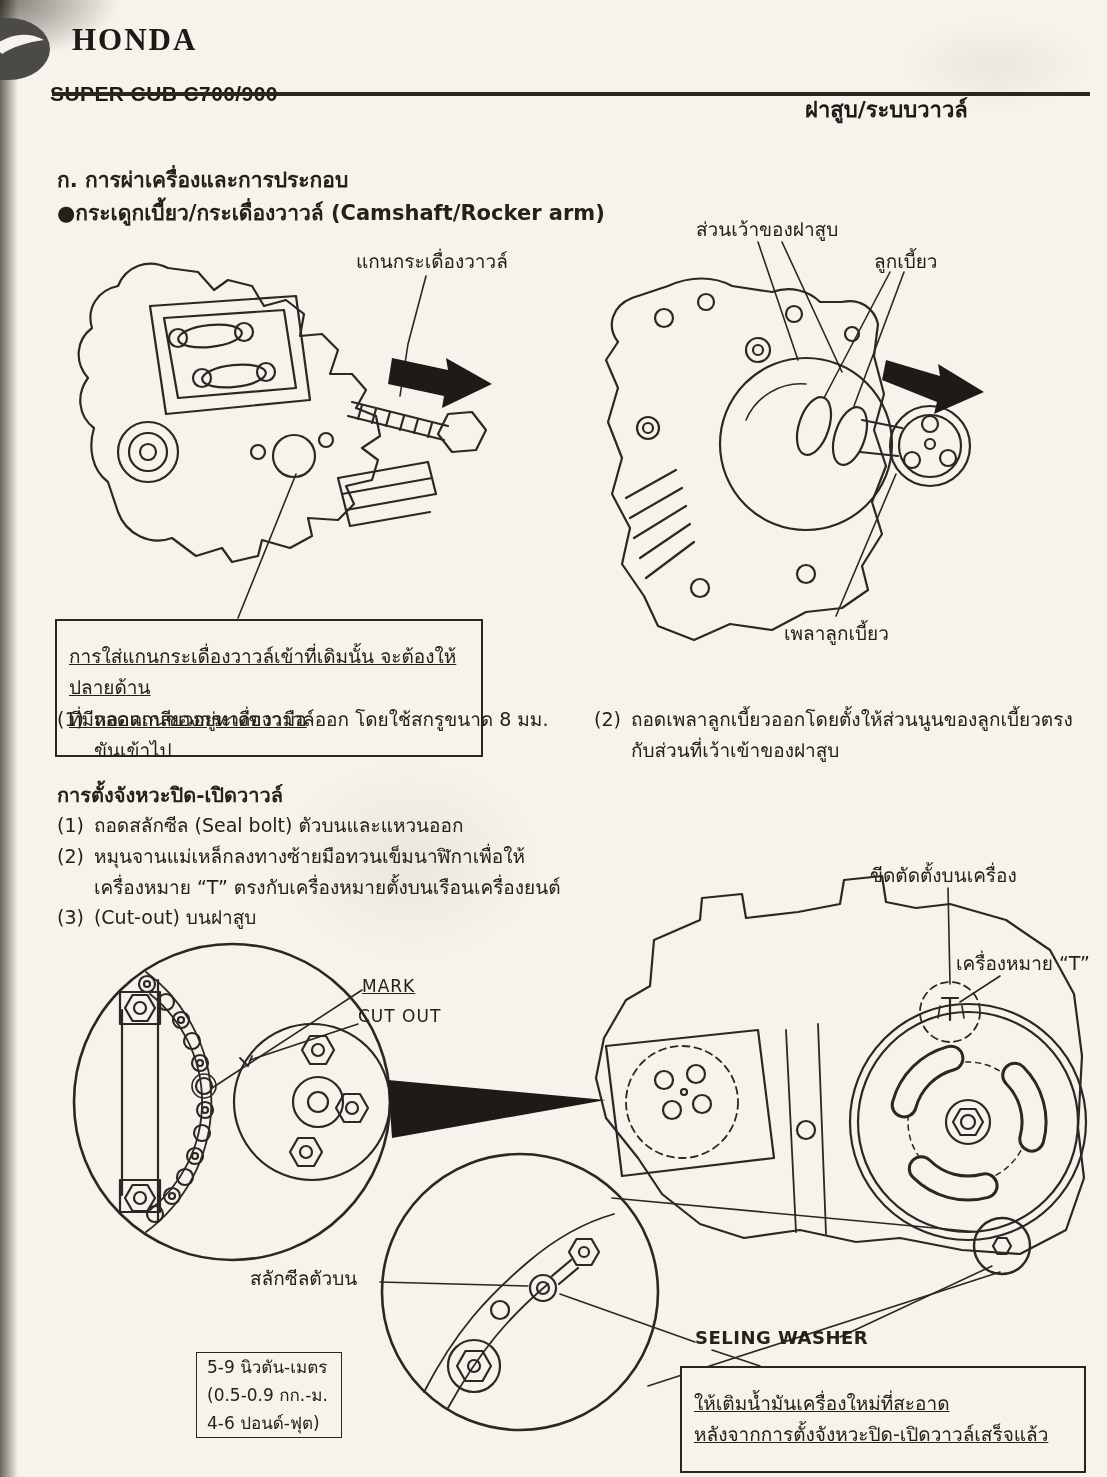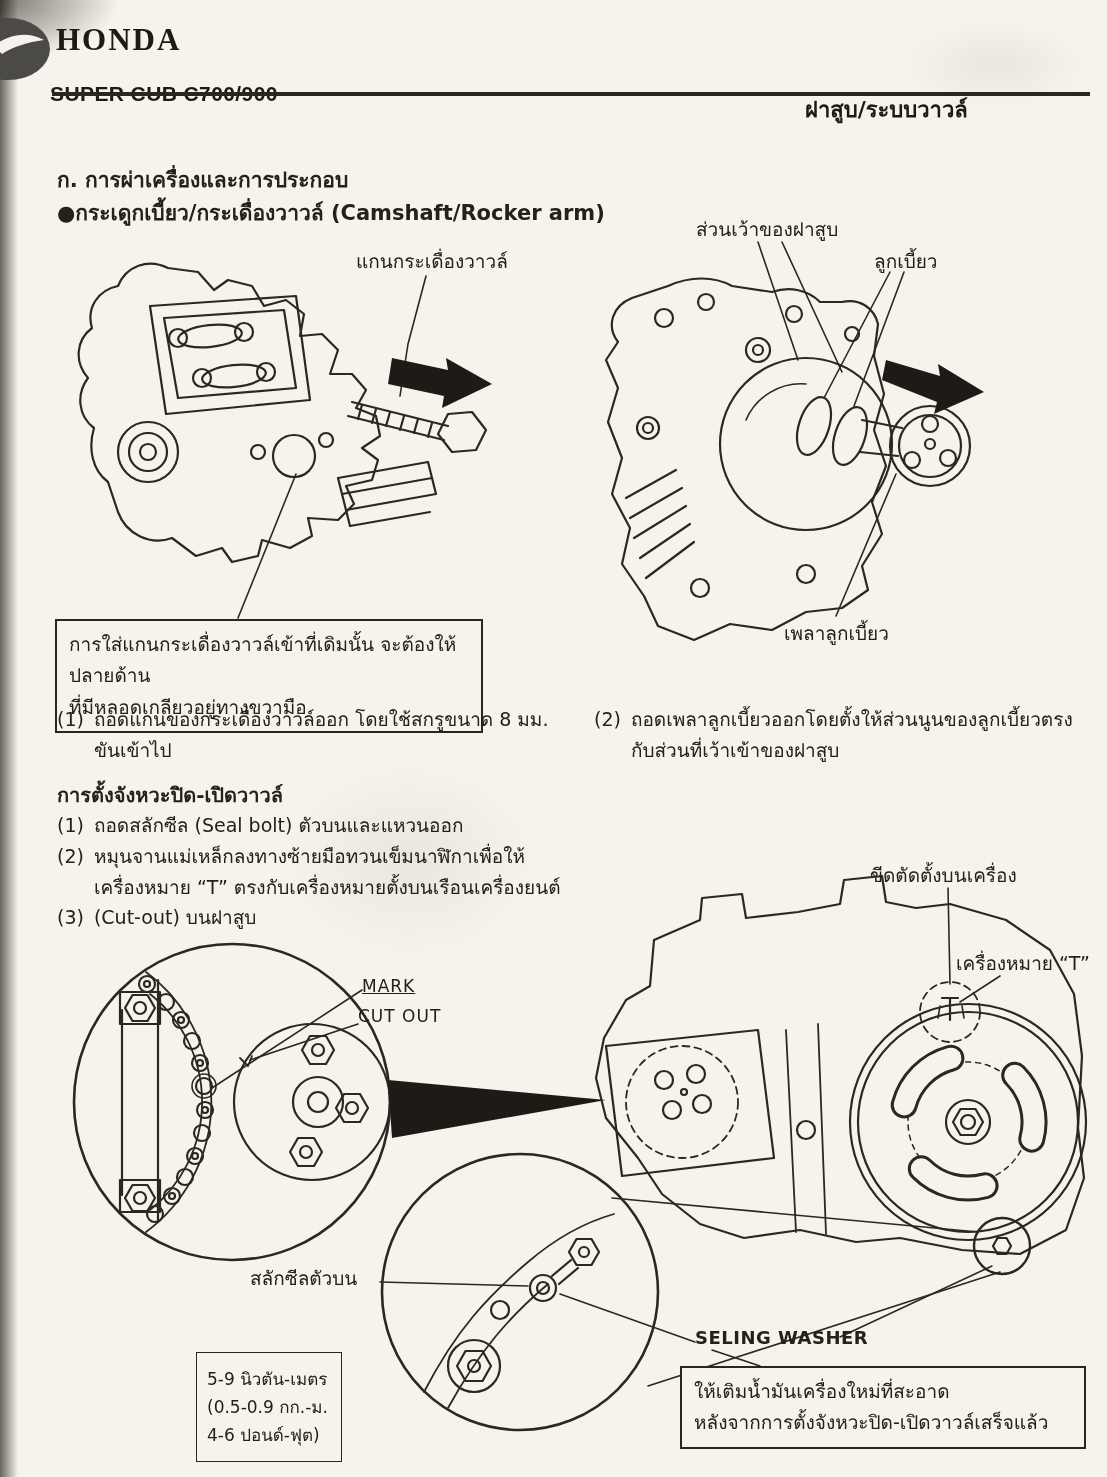--- a/index.html
+++ b/index.html
@@ -18,25 +18,25 @@
   }
   .model {
     position:absolute; font-family:"Liberation Sans", sans-serif; font-weight:bold;
     font-size:21px; letter-spacing:0.4px; color:#1d1a15;
   }
   .page-title { position:absolute; font-weight:bold; font-size:22px; color:#1d1a15;margin-top:36px; }
   .rule { position:absolute; background:#2c2620; }
   .heading { position:absolute; font-weight:bold; font-size:21px; white-space:nowrap; }
   .notebox {
     position:absolute; border:2px solid #2a2520; background:#f6f3ec;
-    font-size:19px; line-height:1.65; padding:8px 12px; box-sizing:border-box;
+    font-size:19px; line-height:1.65; padding:20px 12px; box-sizing:border-box;text-decoration:underline;
   }
   .torquebox {
     position:absolute; border:1.5px solid #2a2520; background:#f6f3ec;
-    font-size:17px; line-height:1.65; padding:12px 10px; box-sizing:border-box;
+    font-size:17px; line-height:1.65; padding:0 10px; box-sizing:border-box;
   }
   .step { position:absolute; display:flex; gap:10px; font-size:19px; line-height:1.62; }
   .step .no { flex:0 0 auto; }
   .steps-list { position:absolute; font-size:19px; line-height:1.62; }
   .steps-list .step-row { display:flex; gap:10px; }
   svg.art { position:absolute; left:0; top:0; }
   .spine {
     position:absolute; left:0; top:0; width:18px; height:100%;
     background:linear-gradient(to right, rgba(28,24,18,0.65), rgba(28,24,18,0));
   }
@@ -282,21 +282,21 @@
 
   <div class="spine"></div>
   <div class="corner-shade"></div>
   <div class="scan-stain" style="left:900px; top:20px; width:190px; height:90px;"></div>
   <div class="scan-stain" style="left:280px; top:760px; width:260px; height:200px;"></div>
 
   <svg class="abs" style="left:0; top:16px;" width="52" height="66" viewBox="0 0 52 66">
     <ellipse cx="8" cy="33" rx="42" ry="31" fill="#4c4a46"></ellipse>
     <path d="M-6,30 C8,18 28,15 44,24 C28,26 12,31 2,38 Z" fill="#f6f3ec"></path>
   </svg>
-  <div class="brand" style="left:56px; top:22px;">HONDA</div>
+  <div class="brand" style="left:72px; top:22px;">HONDA</div>
   <div class="model" style="left:50px; top:58px;margin-top:24px;">SUPER CUB C700/900</div>
   <div class="page-title" style="left:805px; top:56px;">ฝาสูบ/ระบบวาวล์</div>
   <div class="rule" style="left:52px; top:92px; width:1038px; height:3.5px;"></div>
 
   <div class="heading" style="left:57px; top:163px;">ก. การผ่าเครื่องและการประกอบ</div>
   <div class="heading" style="left:57px; top:196px;">
     <span>●</span><span>กระเดูกเบี้ยว/กระเดื่องวาวล์ (Camshaft/Rocker arm)</span>
   </div>
 
   <div class="label" style="left:356px; top:246px;">แกนกระเดื่องวาวล์</div>

